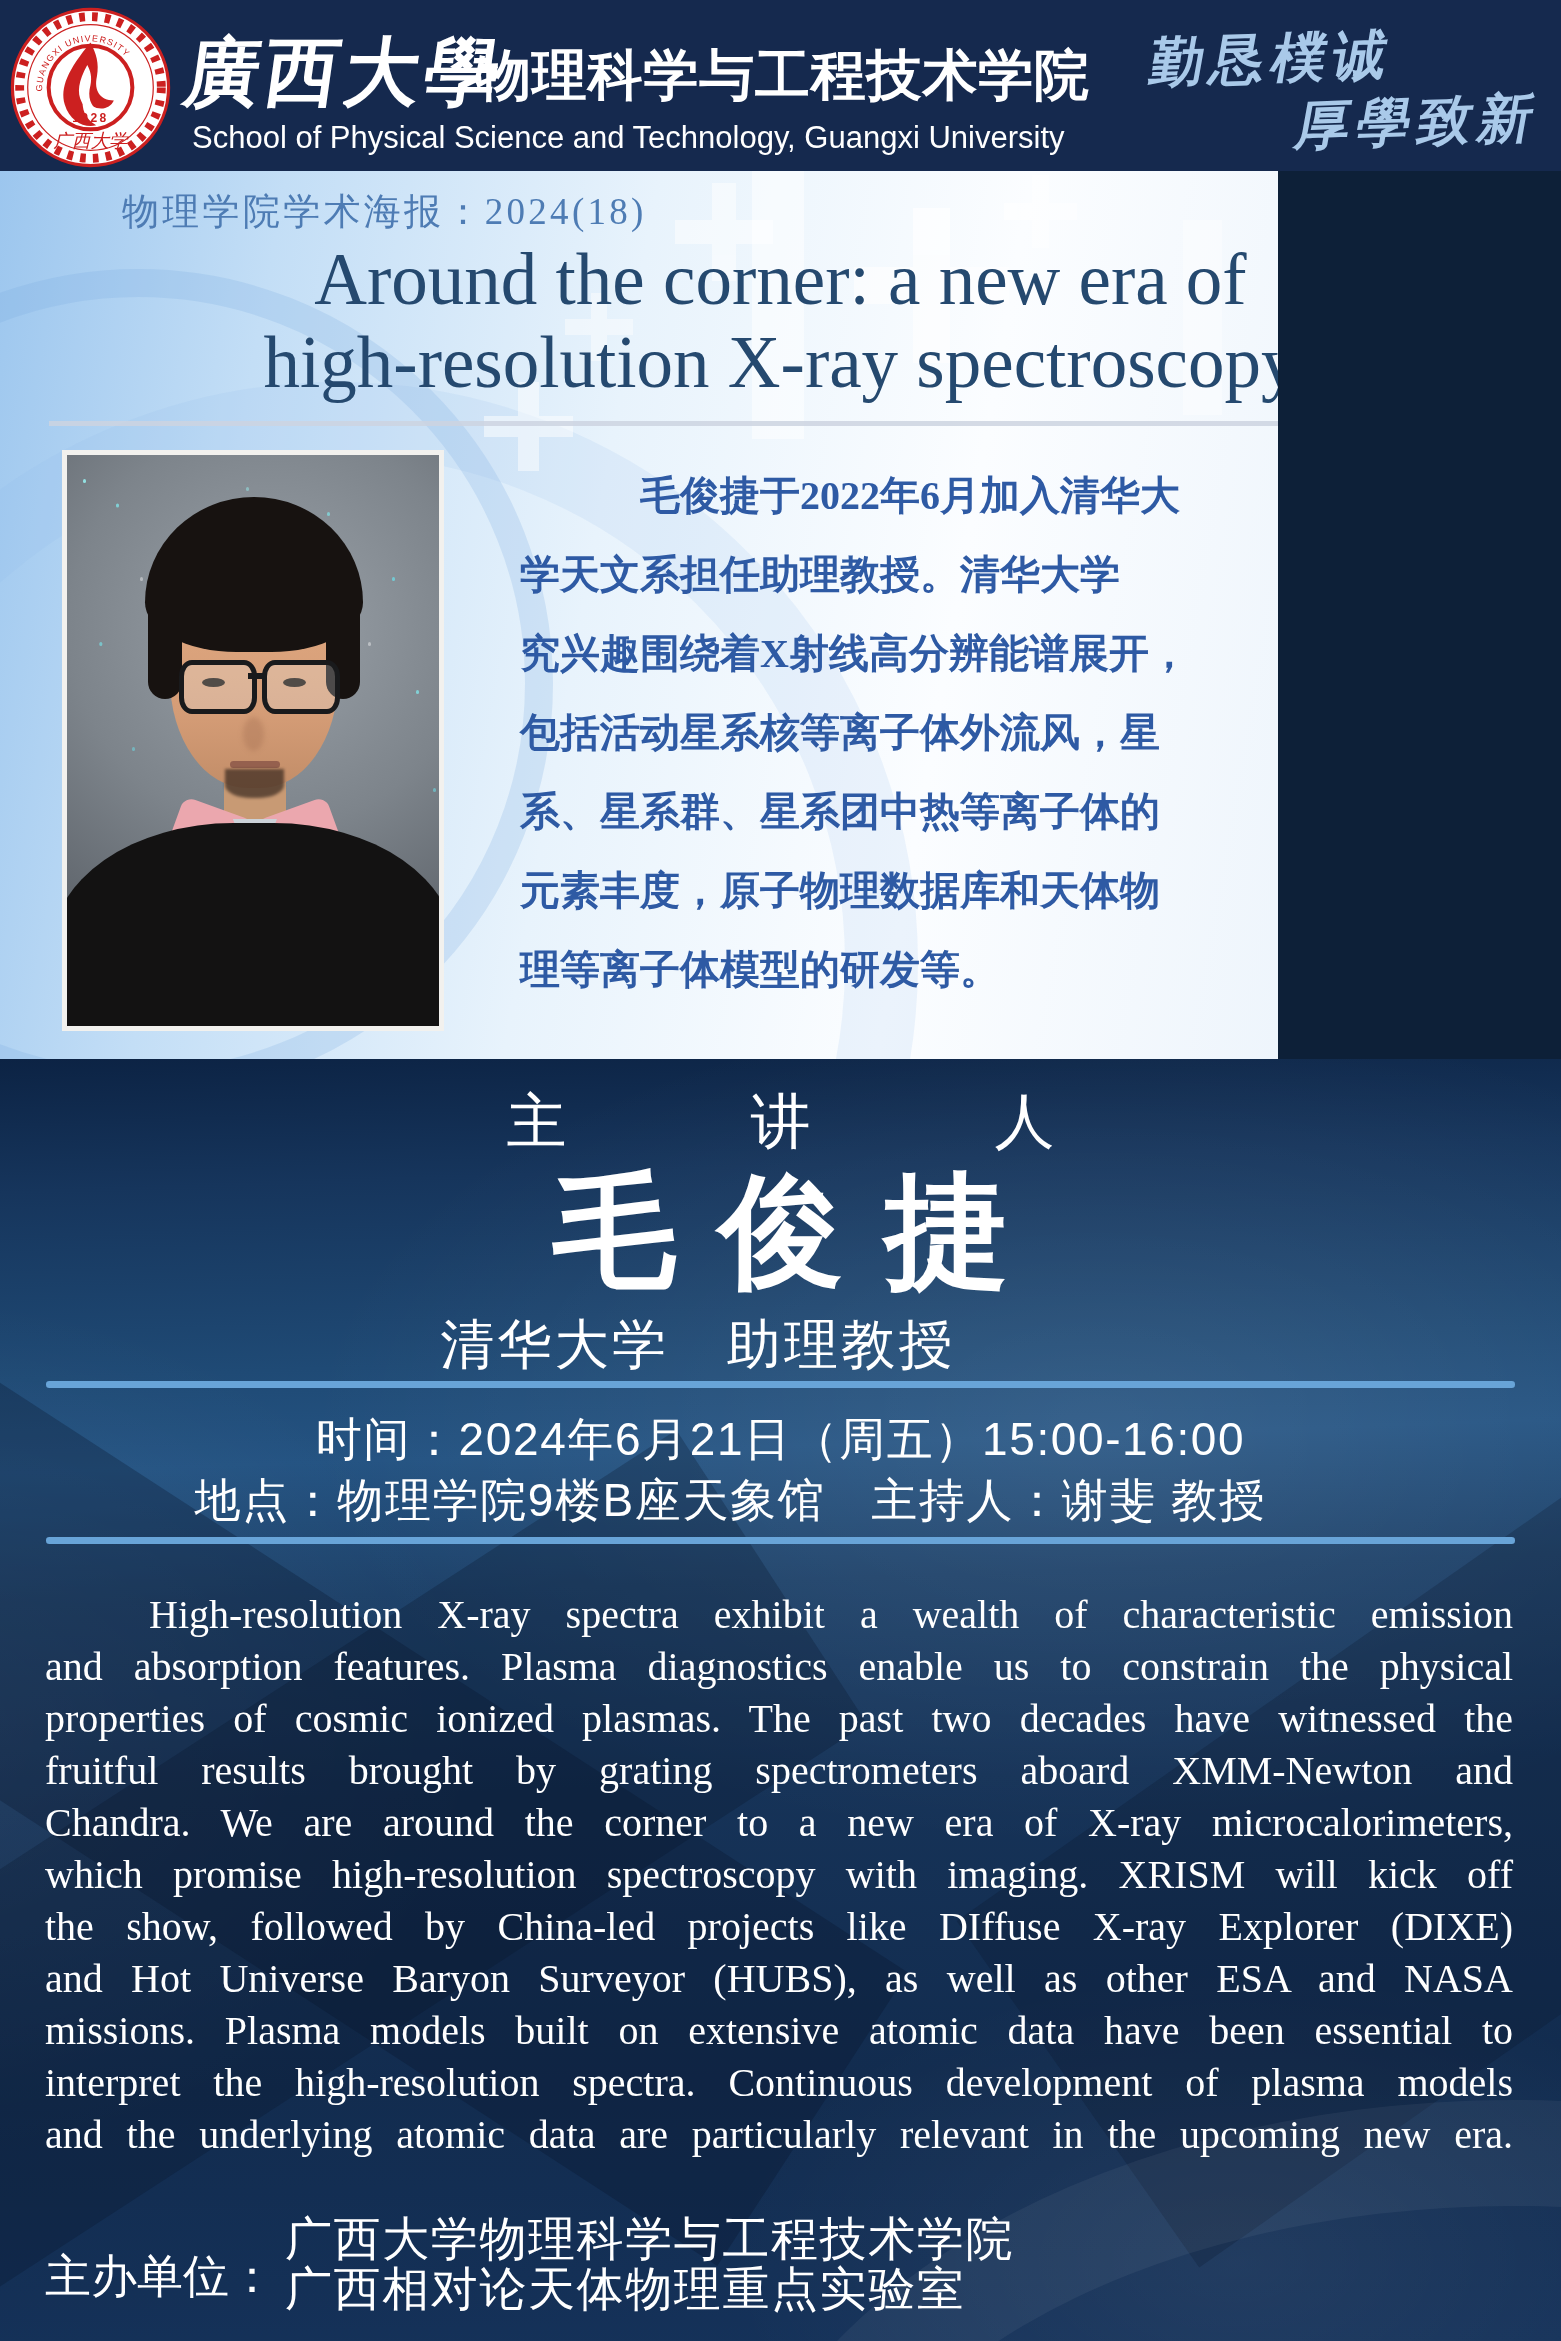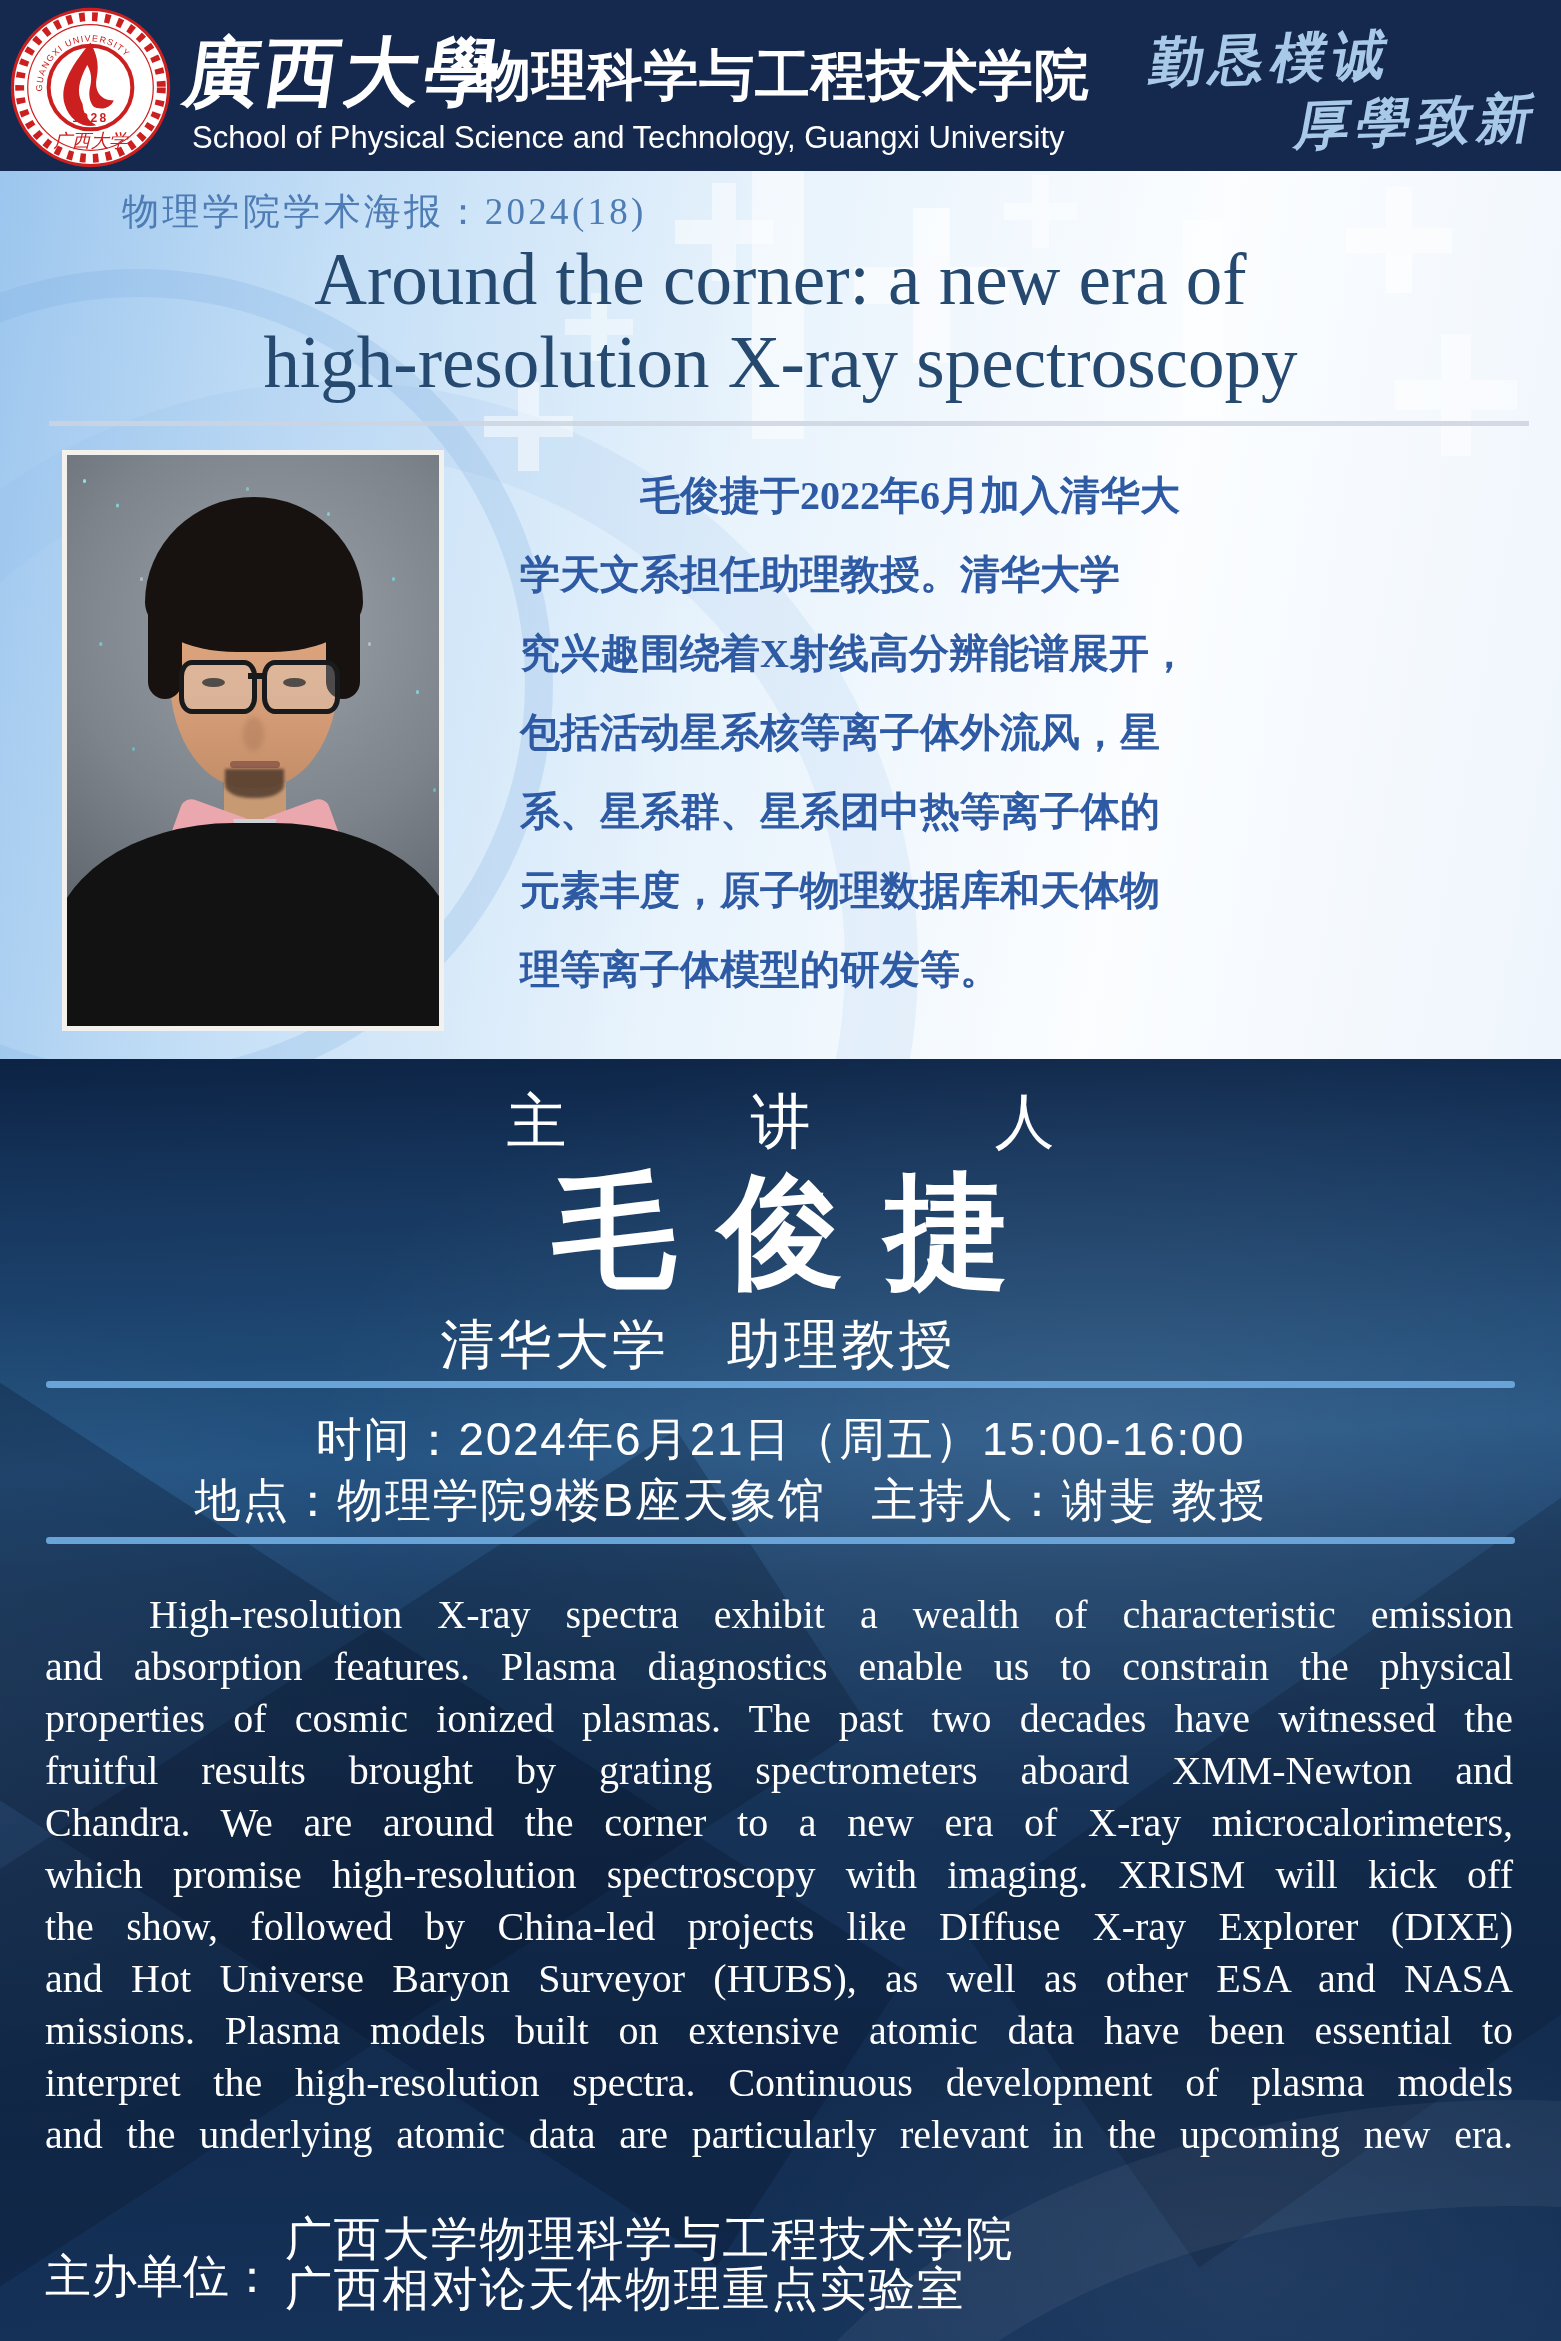--- a/index.html
+++ b/index.html
@@ -12,21 +12,21 @@
   .uni-cn{position:absolute;left:185px;top:23px;font-family:"Liberation Serif","DejaVu Serif",serif;
           font-size:75px;font-weight:bold;color:#ffffff;transform:skewX(-8deg);letter-spacing:4.9px;}
   .school-cn{position:absolute;left:476px;top:39px;font-size:55px;font-weight:bold;color:#ffffff;letter-spacing:0.8px;}
   .school-en{position:absolute;left:192px;top:120px;font-size:31px;color:#ffffff;}
   .motto{position:absolute;font-family:"Liberation Serif","DejaVu Serif",serif;color:#a9c9e9;
          font-size:54px;font-weight:bold;transform:skewX(-12deg) rotate(-2deg);letter-spacing:6.5px;}
   .motto1{left:1151px;top:23px;}
   .motto2{left:1297px;top:86px;}
 
   
-  .light{position:absolute;left:0;top:171px;width:1561px;height:888px;
+  .light{position:absolute;left:0;top:171px;width:1278px;height:888px;
          background:linear-gradient(100deg,#9cc6ee 0%,#c3def6 20%,#e8f3fc 46%,#fbfdff 72%,#eef5fc 100%);
          overflow:hidden;}
   .arc1,.arc2{position:absolute;border-radius:50%;}
   .arc1{left:-276px;top:98px;width:773px;height:773px;border:28px solid rgba(120,170,225,.22);}
   .arc2{left:-244px;top:211px;width:1016px;height:1016px;border:73px solid rgba(140,185,235,.14);}
   .plus{position:absolute;}
   .plus::before{content:'';position:absolute;left:0;top:38%;width:100%;height:24%;background:#fff;}
   .plus::after{content:'';position:absolute;left:38%;top:0;width:24%;height:100%;background:#fff;}
   .vbar{position:absolute;background:#fff;}
   .series{position:absolute;left:122px;top:16.3px;font-family:"Liberation Serif","DejaVu Serif",serif;

